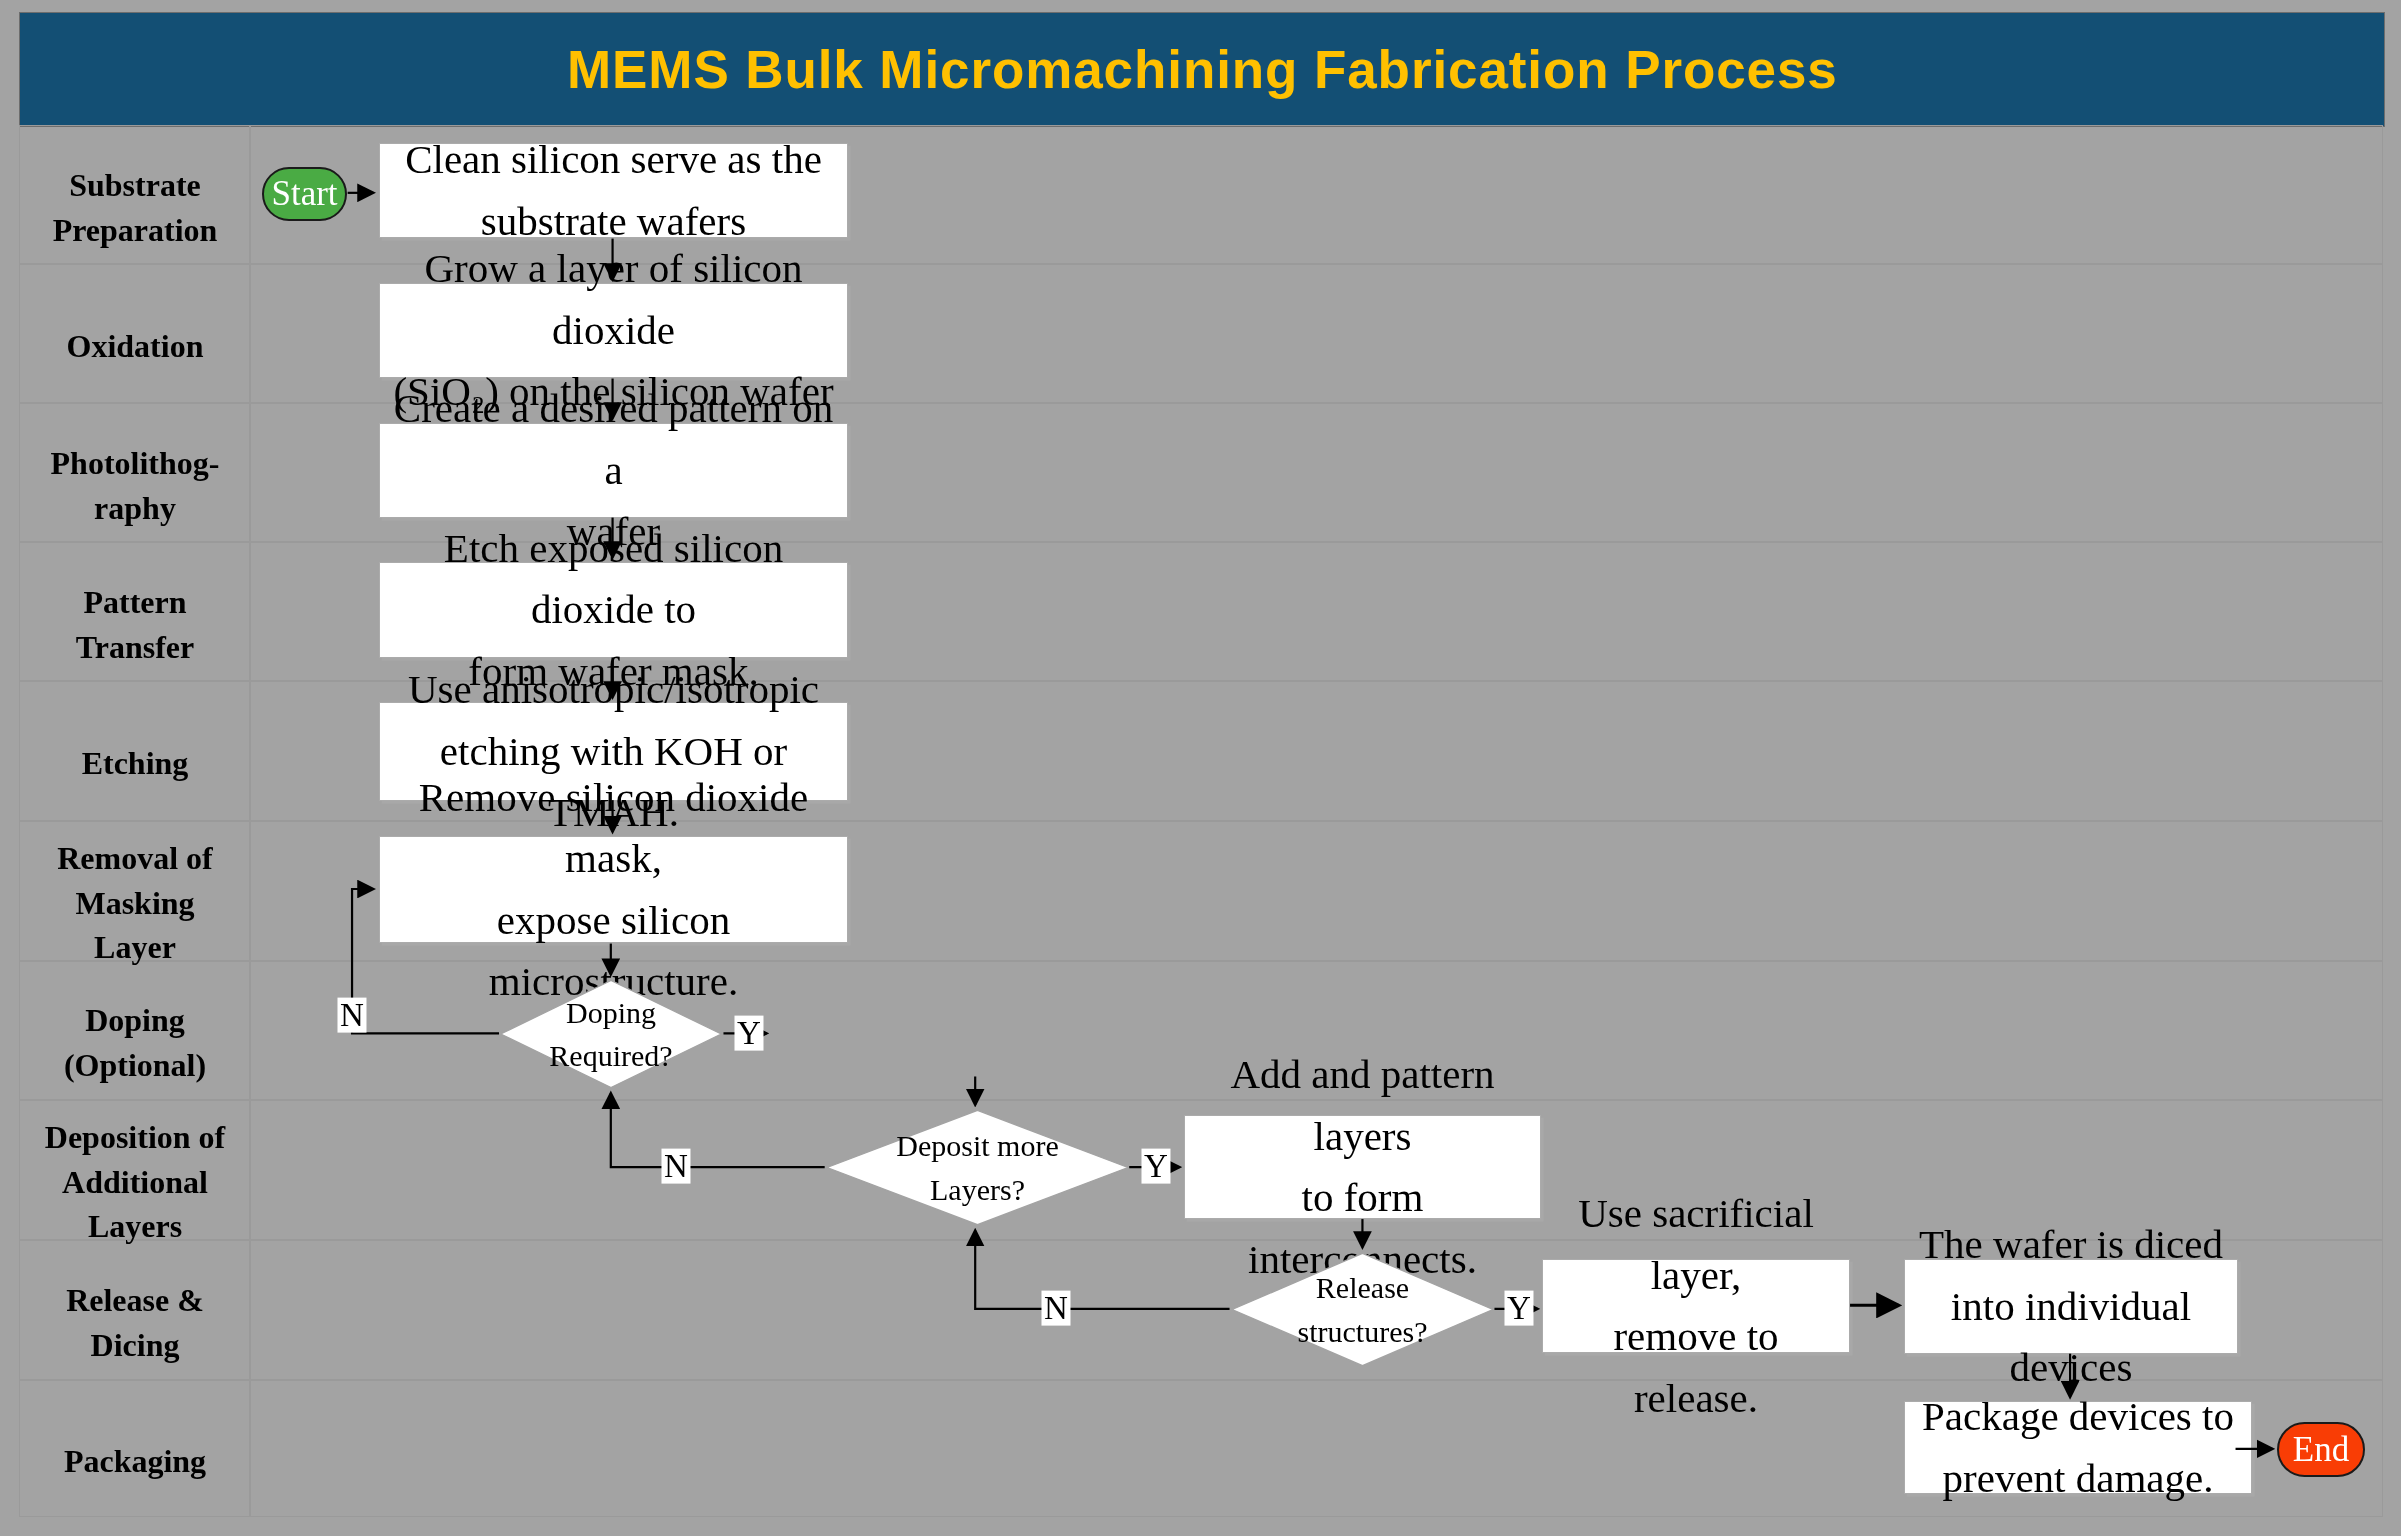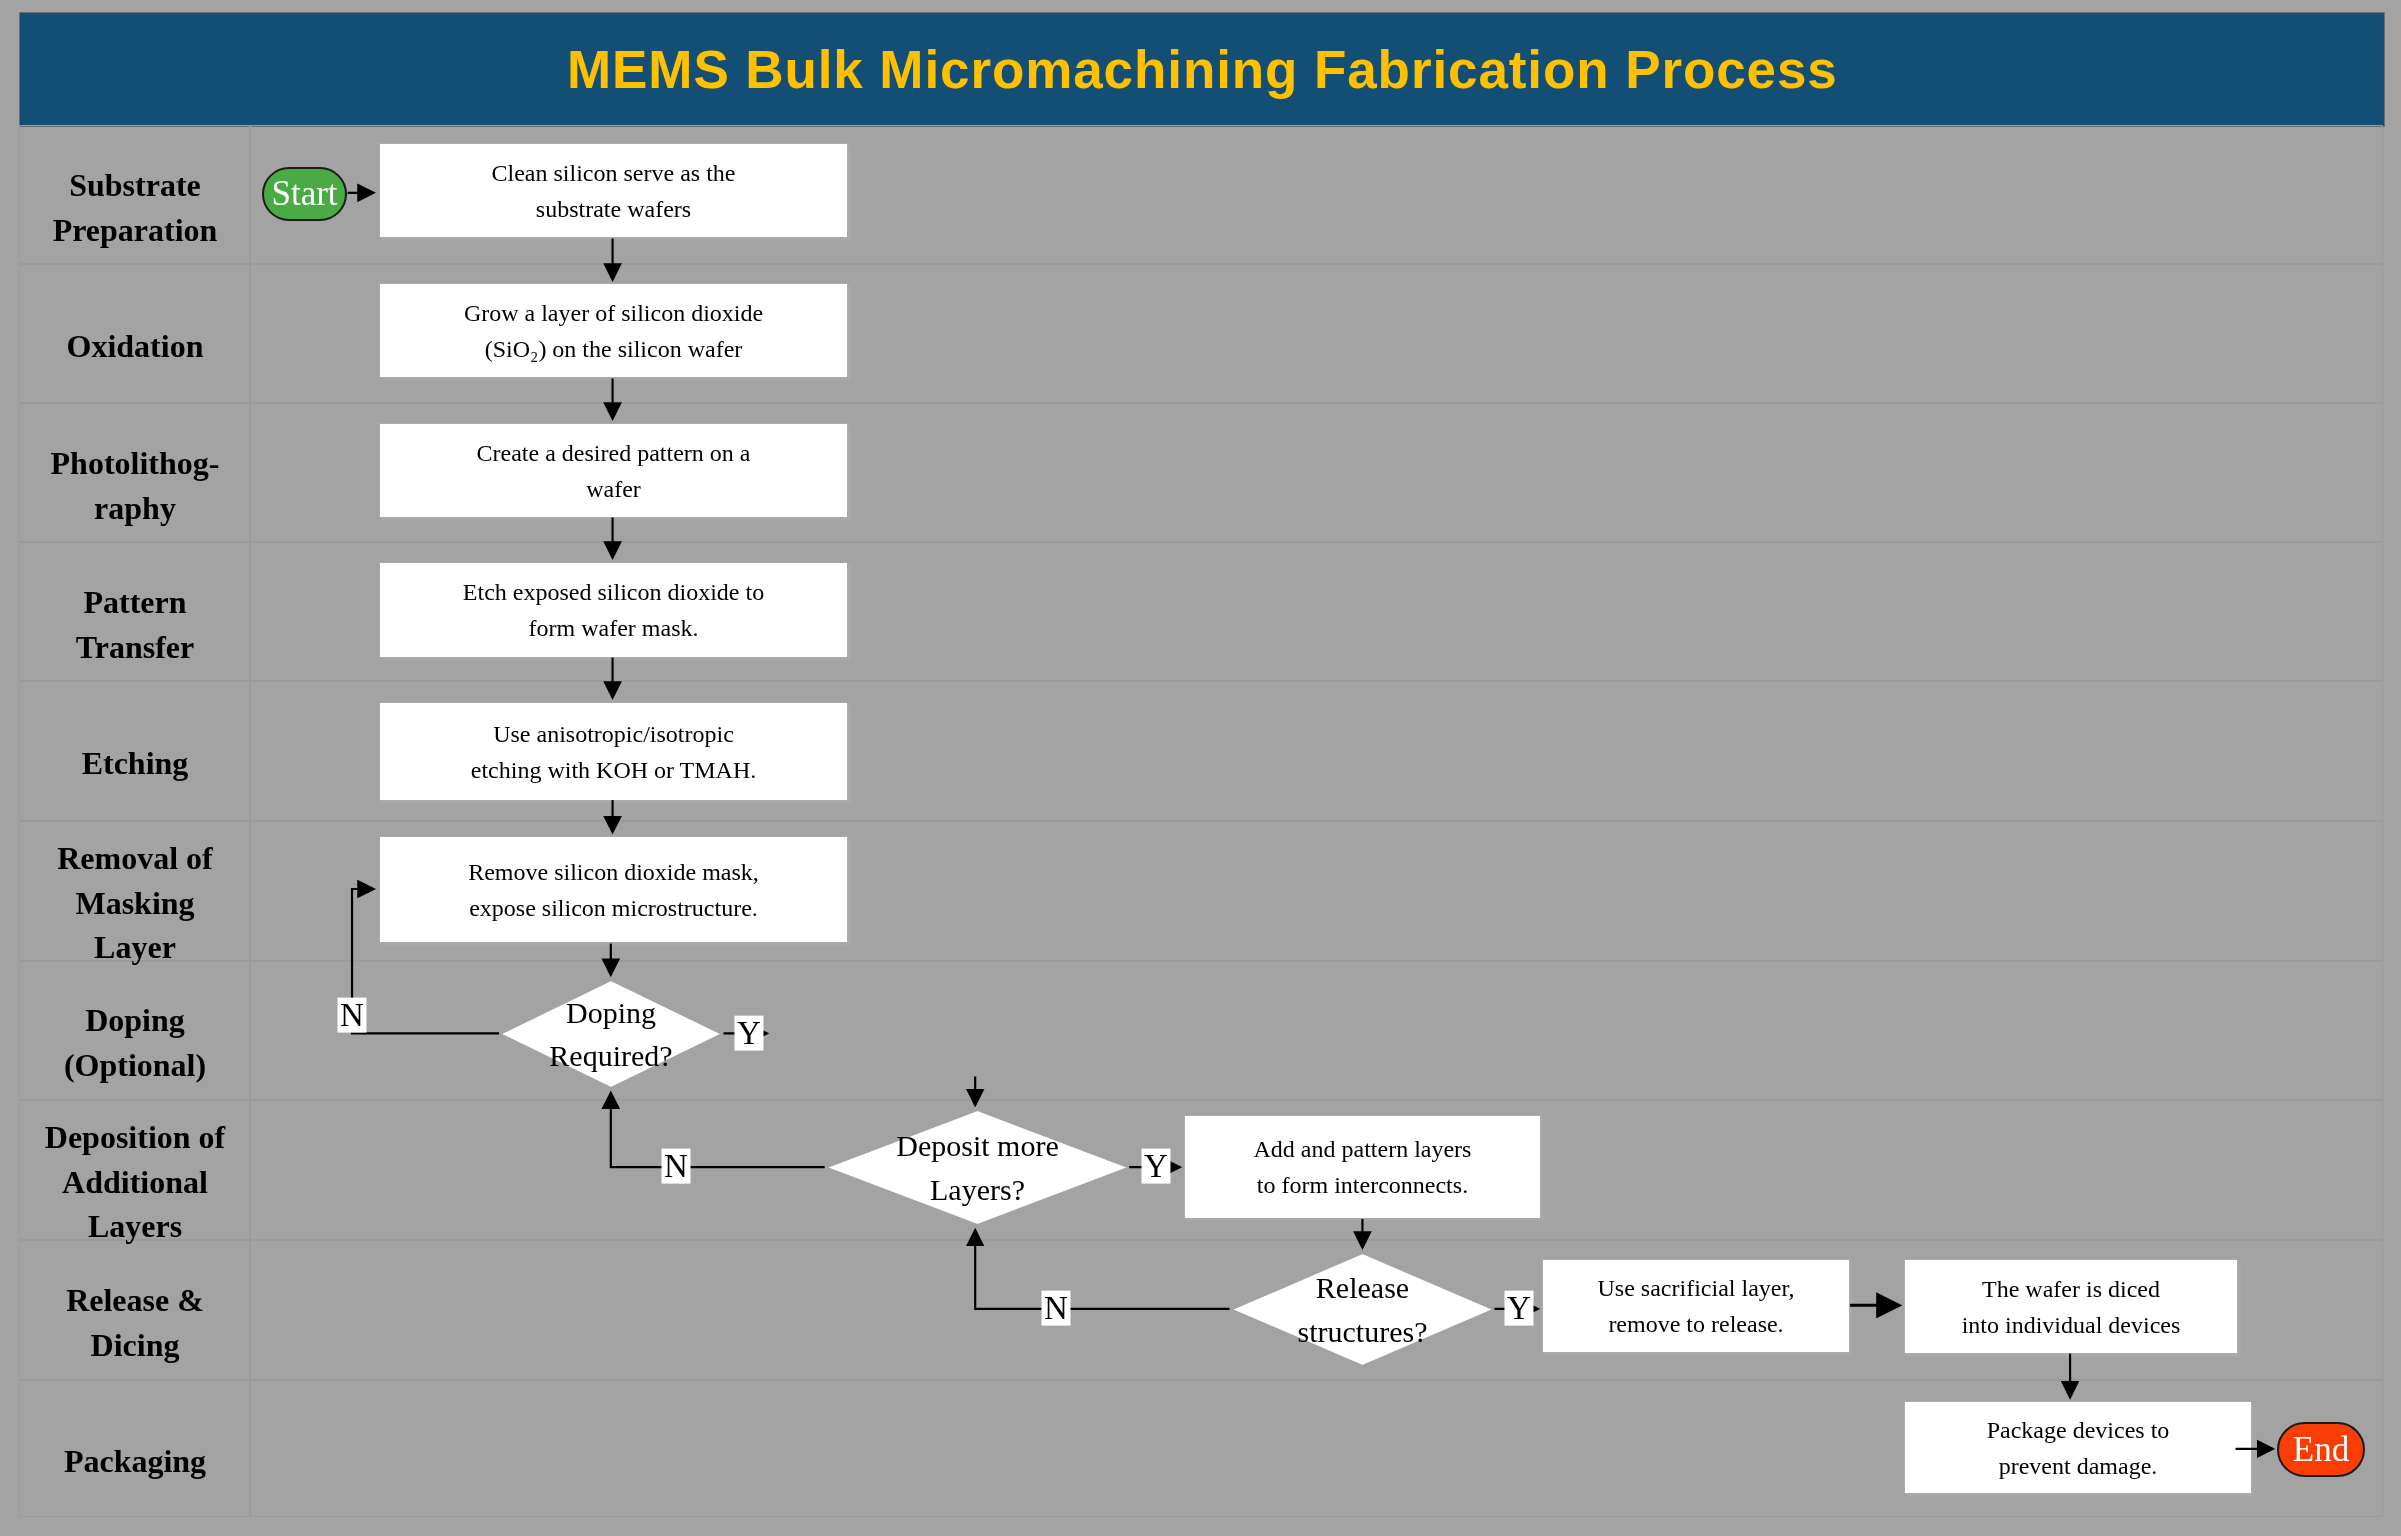--- a/index.html
+++ b/index.html
@@ -26,21 +26,21 @@
   .vline{position:absolute;left:249px;top:125px;width:1.8px;height:1392px;background:var(--grid-line);}
 
   
   .lane{position:absolute;left:23px;width:224px;display:flex;align-items:center;justify-content:center;
         text-align:center;font-weight:700;font-size:32px;line-height:1.4;margin-top:13px;}
 
   
   .pbox{position:absolute;background:#fff;border:1.8px solid var(--node-border);
         box-shadow:2.6px 2.6px 0 rgba(175,175,175,.45);box-sizing:border-box;
         display:flex;align-items:center;justify-content:center;text-align:center;
-        font-size:24px;line-height:1.5;padding:1.8px 7px;}
+        font-size:41px;line-height:1.5;padding:1.8px 7px;}
 
   
   .diamond{position:absolute;}
   .diamond svg{position:absolute;left:0;top:0;}
   .diamond .dlabel{position:absolute;left:0;top:0;width:100%;height:100%;
         display:flex;align-items:center;justify-content:center;text-align:center;
         font-size:30px;line-height:1.45;}
 
   
   .terminal{position:absolute;display:flex;align-items:center;justify-content:center;

